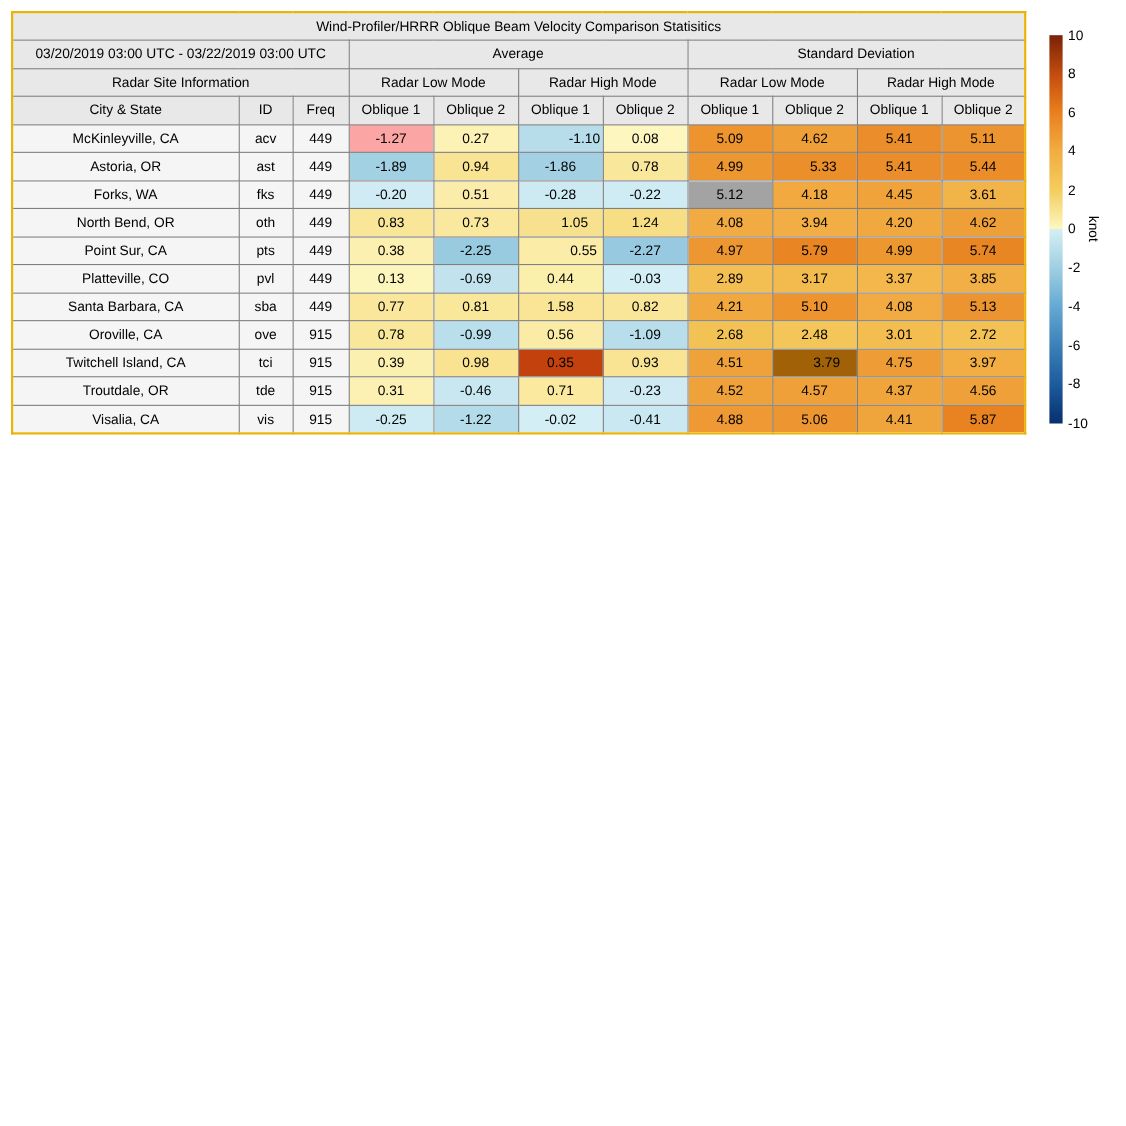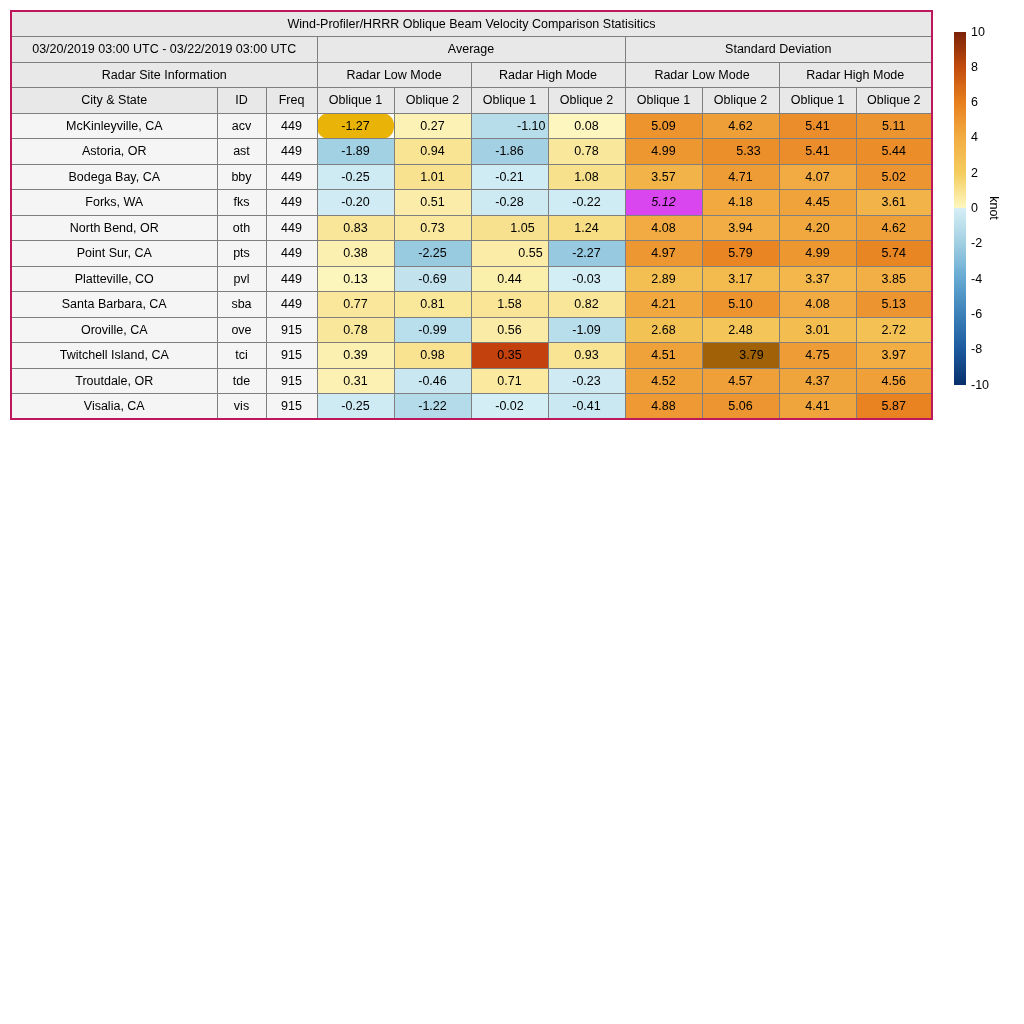--- a/index.html
+++ b/index.html
@@ -15,21 +15,21 @@
     border-collapse: collapse; table-layout: fixed;
     width: 921px;
     font-size: 12.5px; color: #000000;
   }
   table.stats tr { height: 25.5px; }
   table.stats td {
     border: 1px solid #7f7f7f;
     text-align: center; vertical-align: middle;
     padding: 0 2px; overflow: hidden; white-space: nowrap;
   }
-  table.stats { border: 2px solid #be185d; }
+  table.stats { border: 2px solid #eab308; }
   td.hdr { background: #e8e8e8; }
   td.lbl { background: #f5f5f5; }
 
   .cbar { position: absolute; left: 954px; top: 32px; width: 70px; height: 353px; }
   .cbar-bar { position: absolute; left: 0; top: 0; width: 12px; height: 353px; }
   .cbar-tick {
     position: absolute; left: 17px; width: 40px; height: 15px; line-height: 15px;
     font-size: 12.5px; color: #000; text-align: left;
   }
   .cbar-label {
@@ -84,21 +84,21 @@
         <td class="hdr">Oblique 2</td>
         <td class="hdr">Oblique 1</td>
         <td class="hdr">Oblique 2</td>
       </tr>
     </tbody>
     <tbody id="data-body">
         <tr>
           <td class="lbl">McKinleyville, CA</td>
           <td class="lbl">acv</td>
           <td class="lbl">449</td>
-          <td style="background: #eab308; border-radius: 12px;">-1.27</td>
+          <td style="background: #fca5a5;">-1.27</td>
           <td style="background: rgb(252, 242, 181);">0.27</td>
           <td style="background: rgb(183, 221, 235); text-align: right;">-1.10</td>
           <td style="background: rgb(253, 246, 190);">0.08</td>
           <td style="background: rgb(237, 148, 47);">5.09</td>
           <td style="background: rgb(239, 159, 56);">4.62</td>
           <td style="background: rgb(235, 141, 42);">5.41</td>
           <td style="background: rgb(236, 148, 47);">5.11</td>
         </tr>
         <tr>
           <td class="lbl">Astoria, OR</td>
@@ -107,41 +107,28 @@
           <td style="background: rgb(162, 209, 227);">-1.89</td>
           <td style="background: rgb(249, 228, 147);">0.94</td>
           <td style="background: rgb(163, 209, 227);">-1.86</td>
           <td style="background: rgb(249, 231, 155);">0.78</td>
           <td style="background: rgb(237, 151, 49);">4.99</td>
           <td style="background: rgb(235, 143, 43); padding-left: 18px;">5.33</td>
           <td style="background: rgb(235, 141, 42);">5.41</td>
           <td style="background: rgb(235, 141, 41);">5.44</td>
         </tr>
         <tr>
-          <td class="lbl">Bodega Bay, CA</td>
-          <td class="lbl">bby</td>
-          <td class="lbl">449</td>
-          <td style="background: rgb(206, 234, 243);">-0.25</td>
-          <td style="background: rgb(248, 226, 144);">1.01</td>
-          <td style="background: rgb(207, 235, 243);">-0.21</td>
-          <td style="background: rgb(248, 225, 140);">1.08</td>
-          <td style="background: rgb(242, 180, 73);">3.57</td>
-          <td style="background: rgb(238, 157, 54);">4.71</td>
-          <td style="background: rgb(242, 171, 66);">4.07</td>
-          <td style="background: rgb(237, 150, 49);">5.02</td>
-        </tr>
-        <tr>
           <td class="lbl">Forks, WA</td>
           <td class="lbl">fks</td>
           <td class="lbl">449</td>
           <td style="background: rgb(208, 235, 243);">-0.20</td>
           <td style="background: rgb(251, 237, 169);">0.51</td>
           <td style="background: rgb(205, 234, 242);">-0.28</td>
           <td style="background: rgb(207, 235, 243);">-0.22</td>
-          <td style="background: #d946ef; font-style: italic;">5.12</td>
+          <td style="background: #a3a3a3;">5.12</td>
           <td style="background: rgb(241, 169, 64);">4.18</td>
           <td style="background: rgb(240, 163, 59);">4.45</td>
           <td style="background: rgb(242, 179, 72);">3.61</td>
         </tr>
         <tr>
           <td class="lbl">North Bend, OR</td>
           <td class="lbl">oth</td>
           <td class="lbl">449</td>
           <td style="background: rgb(249, 230, 153);">0.83</td>
           <td style="background: rgb(250, 232, 158);">0.73</td>

